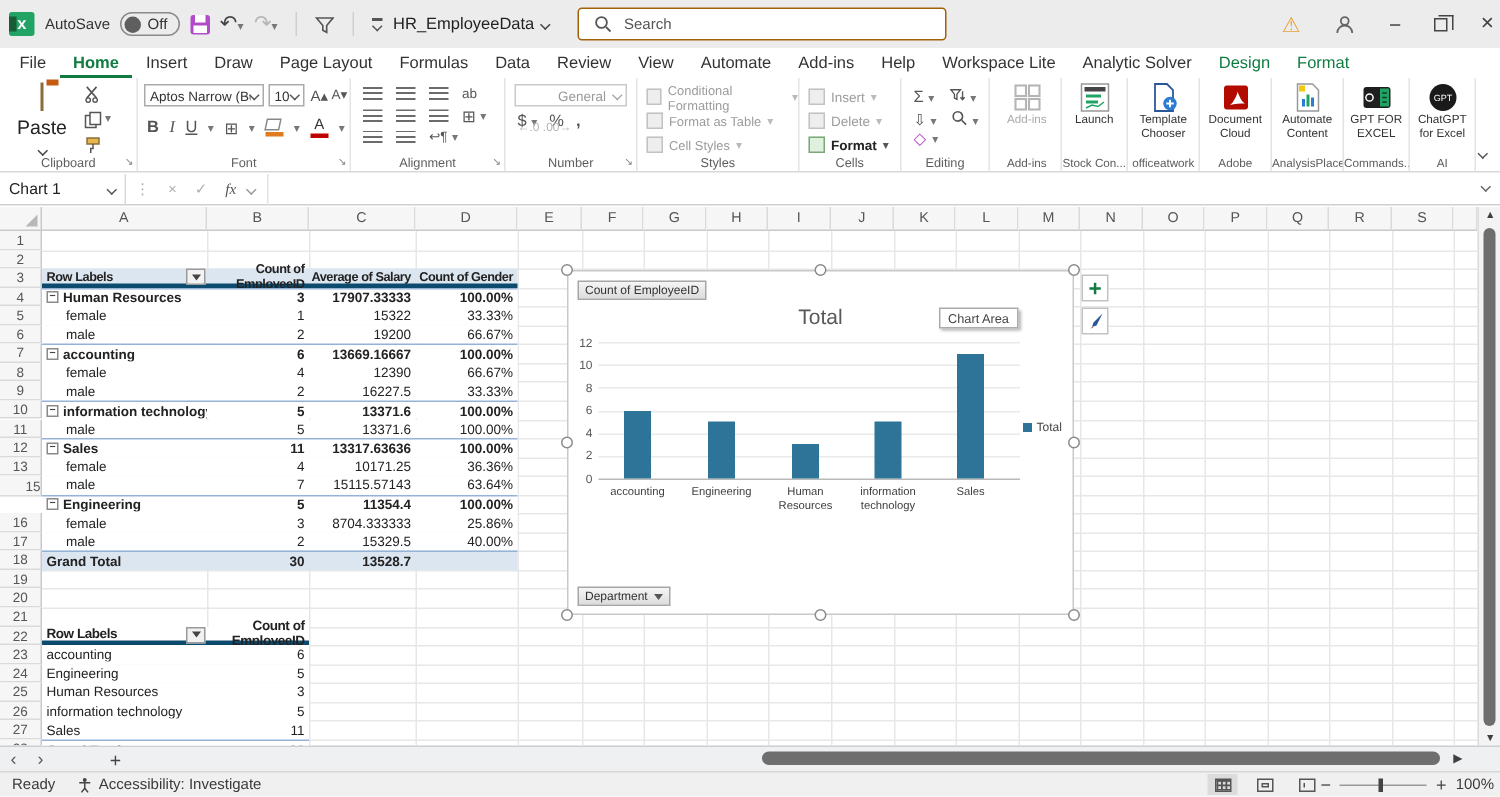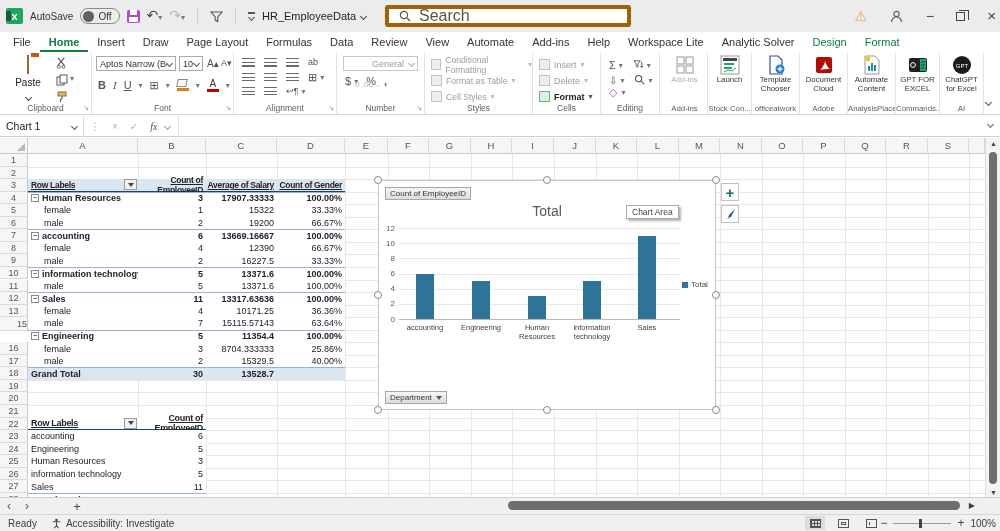--- a/index.html
+++ b/index.html
@@ -21,22 +21,22 @@
   #autosave-pill { border:1px solid #8a8a8a; border-radius:9px; height:16px; padding:0 7px 0 2px;
     display:flex; align-items:center; gap:4px; font-size:10px; color:#333; background:#ececec;}
   #autosave-knob { width:11px; height:11px; border-radius:50%; background:#5f5f5f; }
   .saveicon { width:13px; height:13px; background:#b24bc8; border-radius:2px; position:relative;}
   .saveicon:before { content:""; position:absolute; left:3px; top:0; width:7px; height:5px; background:#fff;}
   .saveicon:after { content:""; position:absolute; left:2px; bottom:1px; width:9px; height:5px; background:#fff;}
   .qbtn { font-size:14px; color:#444; line-height:16px; }
   .qbtn.dis { color:#b5b5b5; }
   .minichev { font-size:8px; color:#777; }
   #doc-title { font-size:11px; color:#222; display:flex; align-items:center; gap:5px;}
-  #search-box { left:385px; top:5px; width:246px; height:22px; background:#fff; border:4px solid #a16207;
-    border-radius:3px; display:flex; align-items:center; gap:8px; padding:0 10px; color:#555; font-size:16px;}
+  #search-box { left:385px; top:5px; width:246px; height:22px; background:#fff; border:1px solid #a16207;
+    border-radius:3px; display:flex; align-items:center; gap:8px; padding:0 10px; color:#555; font-size:10px;}
   #winctl { right:4px; top:0; height:32px; display:flex; align-items:center; gap:22px; }
   #warn-icon { color:#e8a33d; font-size:14px; }
   .restore-box { width:9px; height:9px; border:1px solid #444; position:relative; background:#ececec;}
   .restore-box:before { content:""; position:absolute; left:2px; top:-3px; width:9px; height:9px;
     border:1px solid #444; border-left:none; border-bottom:none;}
 
   
   #tabrow { left:0; top:32px; width:1000px; height:20px; background:#fff; }
   #tabs { display:flex; height:20px; align-items:center; padding-left:4px; }
   .rtab { padding:0 9px; font-size:11px; color:#333; height:20px; line-height:20px; white-space:nowrap;}
@@ -90,21 +90,21 @@
   .hline { position:absolute; height:1px; background:#e7e7e7; left:28px; }
   #corner { position:absolute; left:0; top:0; width:28px; height:16px; background:#f6f6f6;
     border-right:1px solid #c9c9c9; border-bottom:1px solid #c9c9c9;}
   #corner:before { content:""; position:absolute; right:2px; bottom:2px; border-left:8px solid transparent;
     border-bottom:8px solid #b8b8b8;}
   .pvrow { position:absolute; left:28px; width:317px; display:flex; font-size:9px; }
   .pvrow .ca { width:110px; padding-left:3px; display:flex; align-items:center; overflow:hidden; white-space:nowrap;}
   .pvrow .cb { width:68px; text-align:right; padding-right:3px; }
   .pvrow .cc { width:71px; text-align:right; padding-right:3px; }
   .pvrow .cd { width:68px; text-align:right; padding-right:3px; }
-  .pvhead { background:#DCE6F1; font-weight:bold; border-bottom:1px solid #0c4a6e; letter-spacing:-0.3px; font-size:8.5px;text-decoration:underline;}
+  .pvhead { background:#DCE6F1; font-weight:bold; border-bottom:3px solid #0c4a6e; letter-spacing:-0.3px; font-size:8.5px;}
   .pvgroup { font-weight:bold; border-top:1px solid #95B3D7; background:#fff;}
   .pvitem { background:#fff; }
   .pvtotal { background:#DCE6F1; font-weight:bold; border-top:1px solid #95B3D7;}
   .collapse { width:8px; height:8px; border:1px solid #8a8a8a; font-size:7px; line-height:6px;
     text-align:center; color:#444; margin-right:3px; flex:0 0 auto; background:#fff;}
   .fbtn { position:absolute; width:13px; height:11px; border:1px solid #9a9a9a; background:#f2f2f2;
     color:#444; display:flex; align-items:center; justify-content:center; }
   .sumrow { position:absolute; left:28px; width:178px; display:flex; font-size:9px; background:#fff;}
   .sumrow .ca { width:110px; padding-left:3px; white-space:nowrap; overflow:hidden;}
   .sumrow .cb { width:68px; text-align:right; padding-right:3px;}
@@ -232,21 +232,21 @@
     <span>Share</span>
     <span class="chev" style="width:4px;height:4px;"></span>
   </div>
 </div>
 
 <div id="ribbon" class="abs">
 
   <div class="grp" style="left:0;width:92px;">
     <div class="abs" style="left:10px;top:4px;width:36px;text-align:center;">
       <span class="clipicon"></span>
-      <div style="font-size:10px;color:#222;margin-top:3px;">Paste</div>
+      <div style="font-size:13px;color:#222;margin-top:3px;">Paste</div>
       <span class="chev" style="color:#444;"></span>
     </div>
     <div class="abs" style="left:56px;top:5px;display:flex;flex-direction:column;gap:5px;">
       <svg width="13" height="12" viewBox="0 0 14 13">
           <path d="M2 1 L9 9 M9 1 L2 9" stroke="#555" stroke-width="1.2" fill="none"></path>
           <circle cx="3" cy="10.5" r="1.6" fill="none" stroke="#555"></circle>
           <circle cx="8" cy="10.5" r="1.6" fill="none" stroke="#555"></circle>
         </svg>
       <span style="display:inline-flex;gap:2px;">
           <svg width="12" height="12" viewBox="0 0 12 12">

